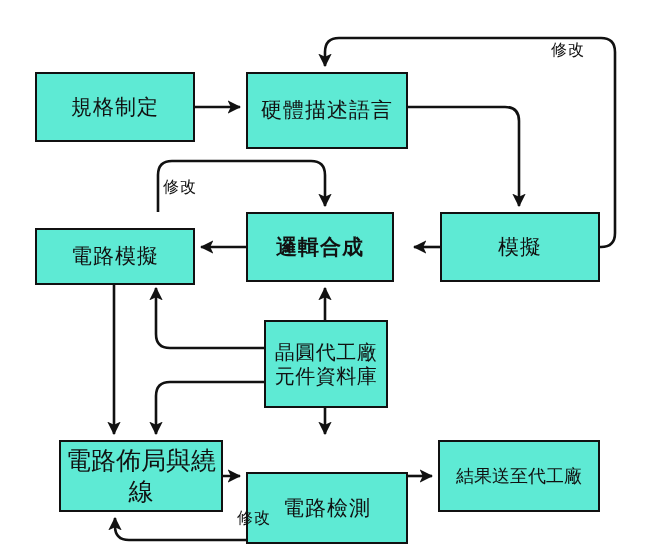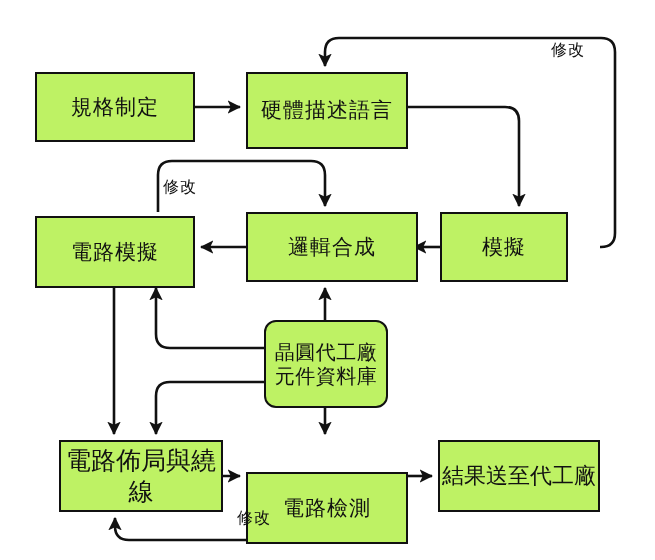--- a/index.html
+++ b/index.html
@@ -19,37 +19,36 @@
     position: absolute;
     left: 0;
     top: 0;
     width: 655px;
     height: 560px;
   }
   .node-box {
     position: absolute;
     box-sizing: border-box;
     border: 2.5px solid #111111;
-    background: #bef264;
+    background: #5eead4;
     display: flex;
     align-items: center;
     justify-content: center;
     text-align: center;
     color: #111111;
     font-size: 21px;
     line-height: 1.25;
     letter-spacing: 1px;
     white-space: pre-line;
     z-index: 2;
   }
   .node-box.two-line {
     font-size: 20px;
     line-height: 1.2;
     letter-spacing: 0.5px;
-    border-radius: 12px;
   }
   .edge-label {
     position: absolute;
     color: #111111;
     font-size: 16px;
     letter-spacing: 1px;
     background: transparent;
     z-index: 3;
     white-space: nowrap;
   }
@@ -96,34 +95,34 @@
 
       <path d="M 290 512 L 290 526 Q 290 540 276 540 L 129 540 Q 115 540 115 526 L 115 518" marker-end="url(#arrow)"></path>
 
     </g>
   </svg>
 
   <div class="node-box" style="left:35px; top:72px; width:160px; height:70px;">規格制定</div>
 
   <div class="node-box" style="left:246px; top:72px; width:162px; height:77px;">硬體描述語言</div>
 
-  <div class="node-box" style="left:440px; top:212px; width:128px; height:70px;">模擬</div>
+  <div class="node-box" style="left:440px; top:212px; width:160px; height:70px;">模擬</div>
 
-  <div class="node-box" style="left:35px; top:216px; width:160px; height:72px;">電路模擬</div>
+  <div class="node-box" style="left:35px; top:228px; width:160px; height:57px;">電路模擬</div>
 
-  <div class="node-box" style="left:246px; top:212px; width:172px; height:70px;">邏輯合成</div>
+  <div class="node-box" style="left:246px; top:212px; width:148px; height:70px;font-weight:bold;">邏輯合成</div>
 
   <div class="node-box two-line" style="left:264px; top:320px; width:124px; height:88px;">晶圓代工廠
 元件資料庫</div>
 
   <div class="node-box" style="left:35px; top:440px; width:164px; height:72px; font-size:25px; letter-spacing:0px;margin-left:24px;">電路佈局與繞線</div>
 
   <div class="node-box" style="left:246px; top:440px; width:162px; height:72px;margin-top:32px;">電路檢測</div>
 
-  <div class="node-box" style="left:438px; top:440px; width:162px; height:72px; font-size:22px; letter-spacing:0px;">結果送至代工廠</div>
+  <div class="node-box" style="left:438px; top:440px; width:162px; height:72px; font-size:18px; letter-spacing:0px;">結果送至代工廠</div>
 
   <div class="edge-label" style="left:551px; top:40px;">修改</div>
 
   <div class="edge-label" style="left:163px; top:177px;">修改</div>
 
   <div class="edge-label" style="left:237px; top:508px;">修改</div>
 
 </div>
 
 </body></html>

